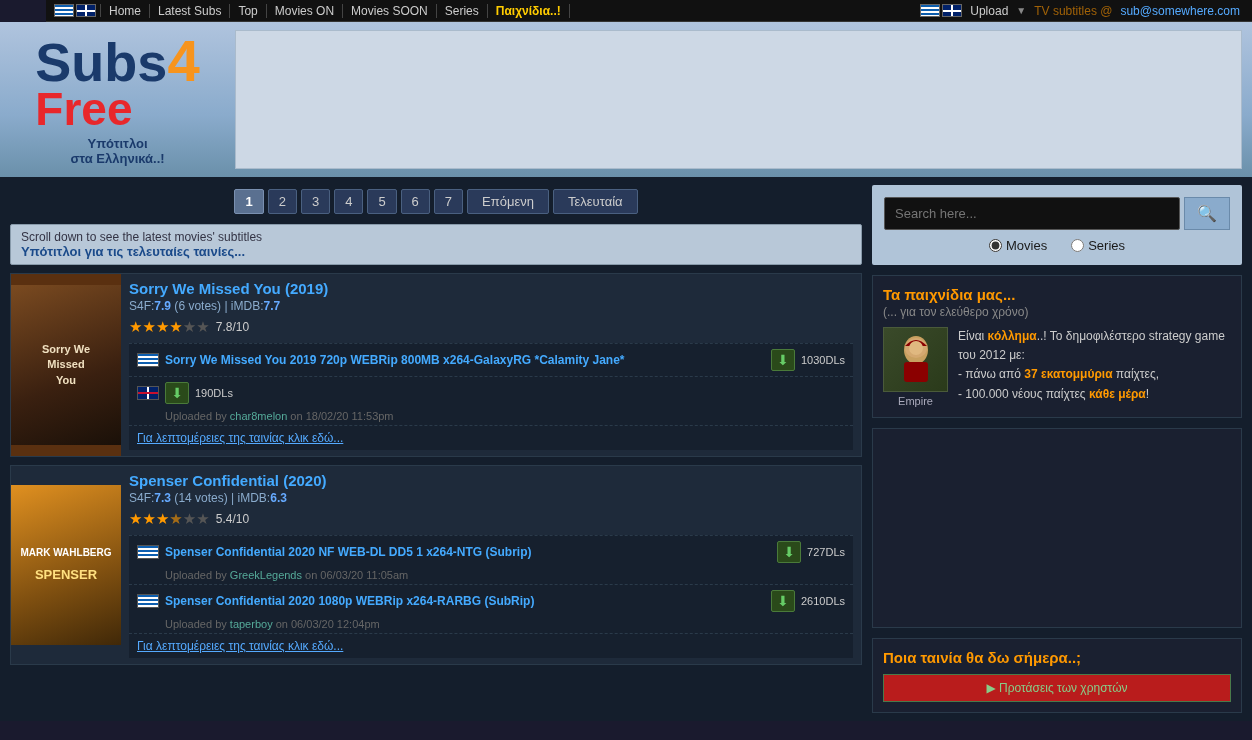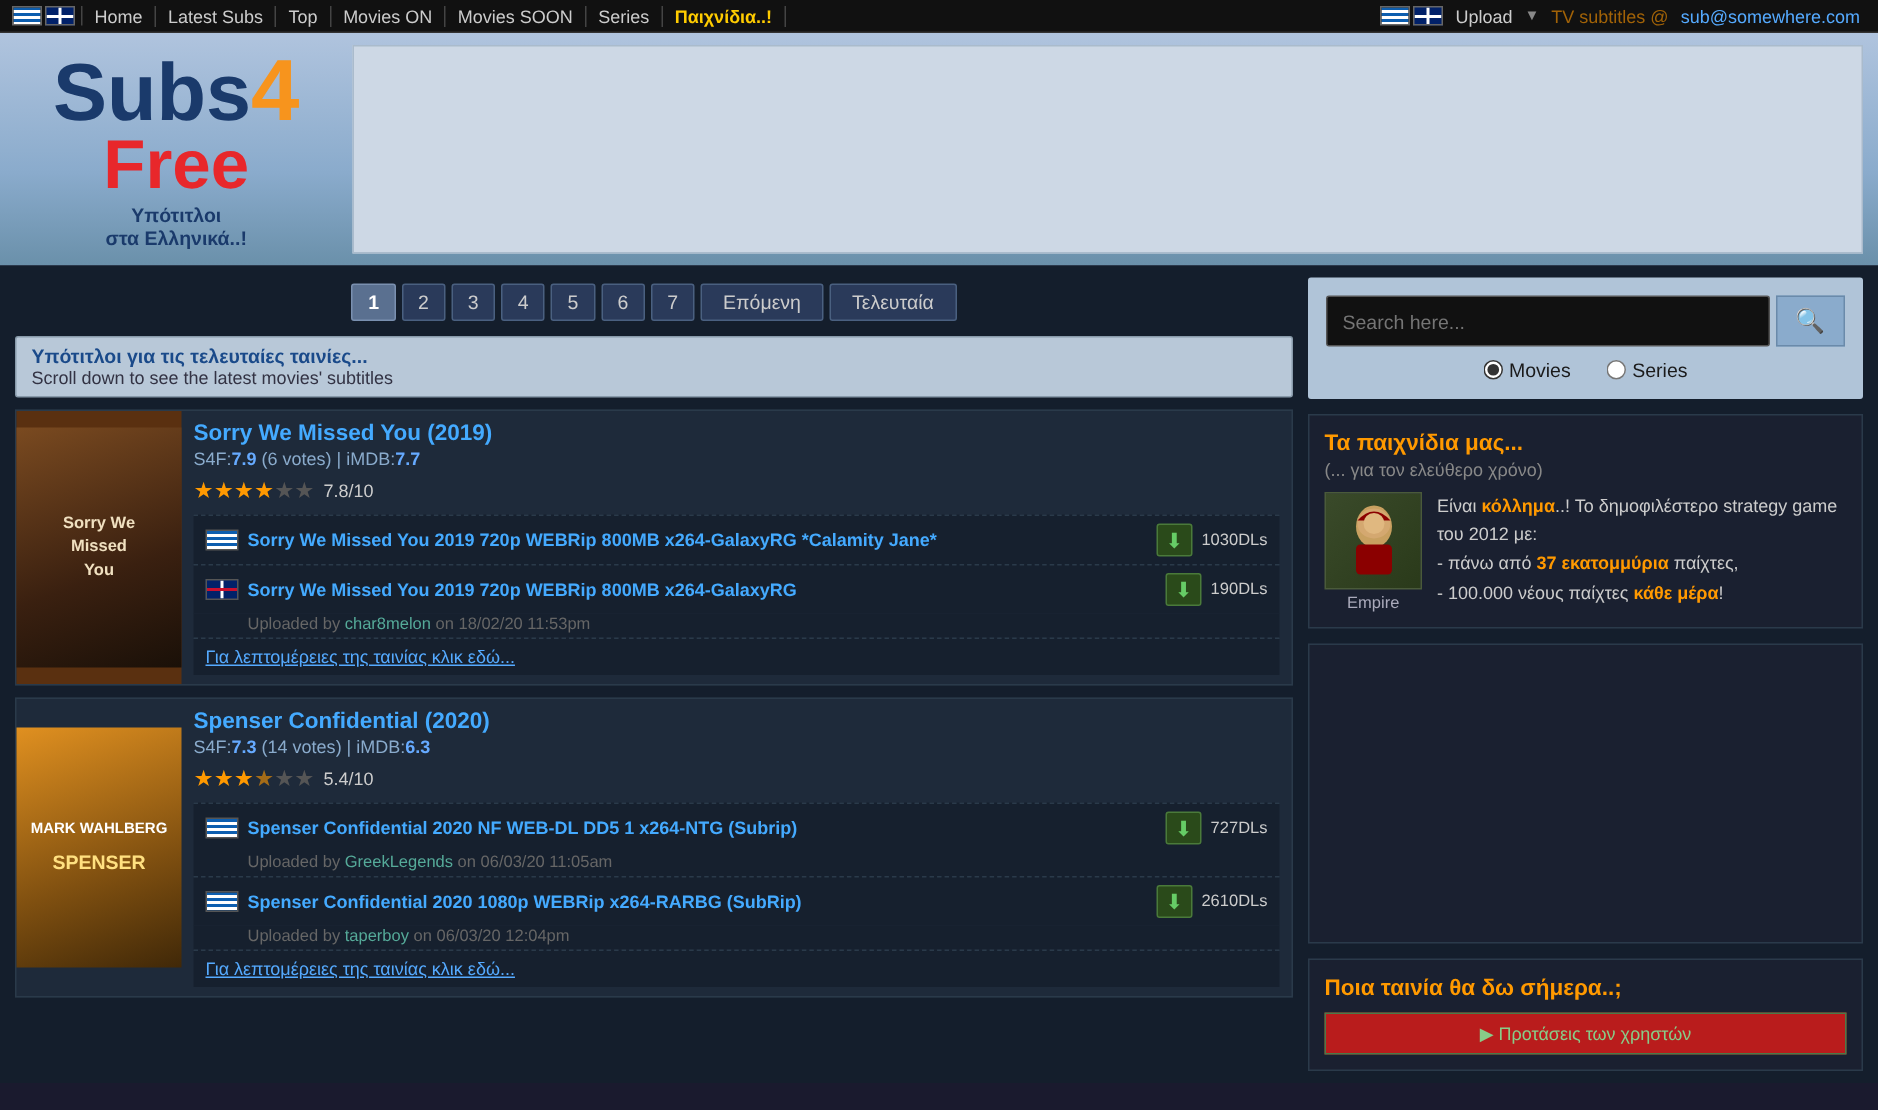--- a/index.html
+++ b/index.html
@@ -1,21 +1,21 @@
 <!DOCTYPE html>
 <html><head>
   <meta charset="utf-8">
   <style>
     * { margin: 0; padding: 0; box-sizing: border-box; }
     body { background: #1a1a2e; font-family: Arial, sans-serif; font-size: 13px; color: #ccc; min-width: 1252px; }
   </style>
 </head>
 <body>
 
-<nav style="background:#111;border-bottom:1px solid #333;display:flex;align-items:center;height:22px;padding:0 4px;">
+<nav style="background:#111;border-bottom:1px solid #333;display:flex;align-items:center;height:22px;padding:0 4px;margin-left:46px;">
   <div style="display:flex;gap:2px;padding:0 4px;border-right:1px solid #444;">
     <span style="display:inline-block;width:20px;height:13px;background:repeating-linear-gradient(180deg,#0d5eaf 0,#0d5eaf 2px,#fff 2px,#fff 4px);border:1px solid #666;"></span>
     <span style="display:inline-block;width:20px;height:13px;background:#012169;border:1px solid #666;position:relative;overflow:hidden;">
       <span style="position:absolute;top:50%;left:0;right:0;height:2px;background:#fff;transform:translateY(-50%);"></span>
       <span style="position:absolute;top:0;bottom:0;left:50%;width:2px;background:#fff;transform:translateX(-50%);"></span>
     </span>
   </div>
   <a href="#" style="color:#ccc;text-decoration:none;font-size:12px;padding:0 8px;border-right:1px solid #444;">Home</a>
   <a href="#" style="color:#ccc;text-decoration:none;font-size:12px;padding:0 8px;border-right:1px solid #444;">Latest Subs</a>
   <a href="#" style="color:#ccc;text-decoration:none;font-size:12px;padding:0 8px;border-right:1px solid #444;">Top</a>
@@ -33,21 +33,21 @@
     </div>
     <a href="#" style="color:#ccc;font-size:12px;text-decoration:none;">Upload</a>
     <span style="color:#888;font-size:10px;">▼</span>
     <a href="#" style="color:#a16207;font-size:12px;text-decoration:none;">TV subtitles @</a>
     <a href="#" style="color:#5af;font-size:12px;text-decoration:none;">sub@somewhere.com</a>
   </div>
 </nav>
 
 <header style="background:linear-gradient(180deg,#b0c4de 0%,#8aabcc 60%,#6a90aa 100%);height:155px;display:flex;align-items:stretch;padding:8px 10px;gap:10px;">
   <div style="width:215px;flex-shrink:0;display:flex;flex-direction:column;align-items:center;justify-content:center;">
-    <div style="text-align:center;line-height:0.95;">
+    <div style="line-height:0.95;">
       <span style="font-size:54px;font-weight:900;color:#1a3a6b;">Subs</span><span style="font-size:58px;font-weight:900;color:#f7941d;">4</span><br>
       <span style="font-size:46px;font-weight:900;color:#e8272b;">Free</span>
     </div>
     <div style="color:#1a3a6b;font-size:13px;font-weight:bold;text-align:center;margin-top:4px;">
       <span>Υπότιτλοι</span><br><span>στα Ελληνικά..!</span>
     </div>
   </div>
   <div style="flex:1;background:#cdd8e5;border:1px solid #aabbcc;display:flex;align-items:center;justify-content:center;">
     <span style="color:#8898a8;font-size:12px;"></span>
   </div>
@@ -63,22 +63,22 @@
       <a href="#" style="background:#2a3a5a;border:1px solid #4a6080;color:#ccc;padding:4px 10px;font-size:13px;text-decoration:none;border-radius:2px;">3</a>
       <a href="#" style="background:#2a3a5a;border:1px solid #4a6080;color:#ccc;padding:4px 10px;font-size:13px;text-decoration:none;border-radius:2px;">4</a>
       <a href="#" style="background:#2a3a5a;border:1px solid #4a6080;color:#ccc;padding:4px 10px;font-size:13px;text-decoration:none;border-radius:2px;">5</a>
       <a href="#" style="background:#2a3a5a;border:1px solid #4a6080;color:#ccc;padding:4px 10px;font-size:13px;text-decoration:none;border-radius:2px;">6</a>
       <a href="#" style="background:#2a3a5a;border:1px solid #4a6080;color:#ccc;padding:4px 10px;font-size:13px;text-decoration:none;border-radius:2px;">7</a>
       <a href="#" style="background:#2a3a5a;border:1px solid #4a6080;color:#ccc;padding:4px 14px;font-size:13px;text-decoration:none;border-radius:2px;">Επόμενη</a>
       <a href="#" style="background:#2a3a5a;border:1px solid #4a6080;color:#ccc;padding:4px 14px;font-size:13px;text-decoration:none;border-radius:2px;">Τελευταία</a>
     </div>
 
     <div style="background:#b8c8d8;border:1px solid #889aaa;padding:5px 10px;margin-bottom:8px;border-radius:2px;">
+      <div style="color:#334;font-size:12px;">Scroll down to see the latest movies' subtitles</div>
       <div style="color:#1a4a8a;font-weight:bold;font-size:13px;">Υπότιτλοι για τις τελευταίες ταινίες...</div>
-      <div style="color:#334;font-size:12px;">Scroll down to see the latest movies' subtitles</div>
     </div>
 
     <div style="background:#1e2a3a;border:1px solid #2a3a4a;margin-bottom:8px;">
       <div style="display:flex;">
         <div style="width:110px;flex-shrink:0;background:#5a3010;display:flex;align-items:center;justify-content:center;">
           <div style="width:110px;height:160px;background:linear-gradient(160deg,#7a4a20 0%,#3a2010 60%,#1a1008 100%);display:flex;flex-direction:column;align-items:center;justify-content:center;padding:24px;text-align:center;">
             <span style="color:#f0e0c0;font-size:11px;font-weight:bold;line-height:1.4;">Sorry We<br>Missed<br>You</span>
           </div>
         </div>
         <div style="flex:1;padding:6px 8px;">
@@ -100,21 +100,20 @@
             <span style="color:#ccc;font-size:11px;white-space:nowrap;"><span>1030</span><span>DLs</span></span>
           </div>
 
           
           <div style="background:#16202e;border-top:1px dashed #2a3a4a;padding:5px 8px;display:flex;align-items:center;gap:6px;">
             <span style="display:inline-block;width:22px;height:14px;background:#012169;border:1px solid #555;flex-shrink:0;position:relative;overflow:hidden;">
               <span style="position:absolute;top:50%;left:0;right:0;height:2px;background:#fff;transform:translateY(-50%);"></span>
               <span style="position:absolute;top:0;bottom:0;left:50%;width:2px;background:#fff;transform:translateX(-50%);"></span>
               <span style="position:absolute;top:50%;left:0;right:0;height:2px;background:#c8102e;transform:translateY(-50%);"></span>
             </span>
-            <a href="#" style="color:#4af;text-decoration:none;flex:1;font-size:12px;font-weight:bold;">Sorry We Missed You 2019 720p WEBRip 800MB x264-GalaxyRG</a>
             <div style="width:24px;height:22px;background:#2a4a1a;border:1px solid #4a7a3a;display:flex;align-items:center;justify-content:center;color:#6c6;font-size:14px;cursor:pointer;border-radius:2px;flex-shrink:0;">⬇</div>
             <span style="color:#ccc;font-size:11px;white-space:nowrap;"><span>190</span><span>DLs</span></span>
           </div>
           <div style="color:#666;font-size:11px;padding:1px 8px 3px 36px;background:#16202e;">
             Uploaded by <a href="#" style="color:#5a9;text-decoration:none;">char8melon</a> on <span>18/02/20 11:53pm</span>
           </div>
 
           <a href="#" style="color:#5af;font-size:12px;padding:5px 8px;display:block;background:#16202e;border-top:1px dashed #2a3a4a;">Για λεπτομέρειες της ταινίας κλικ εδώ...</a>
         </div>
       </div>

